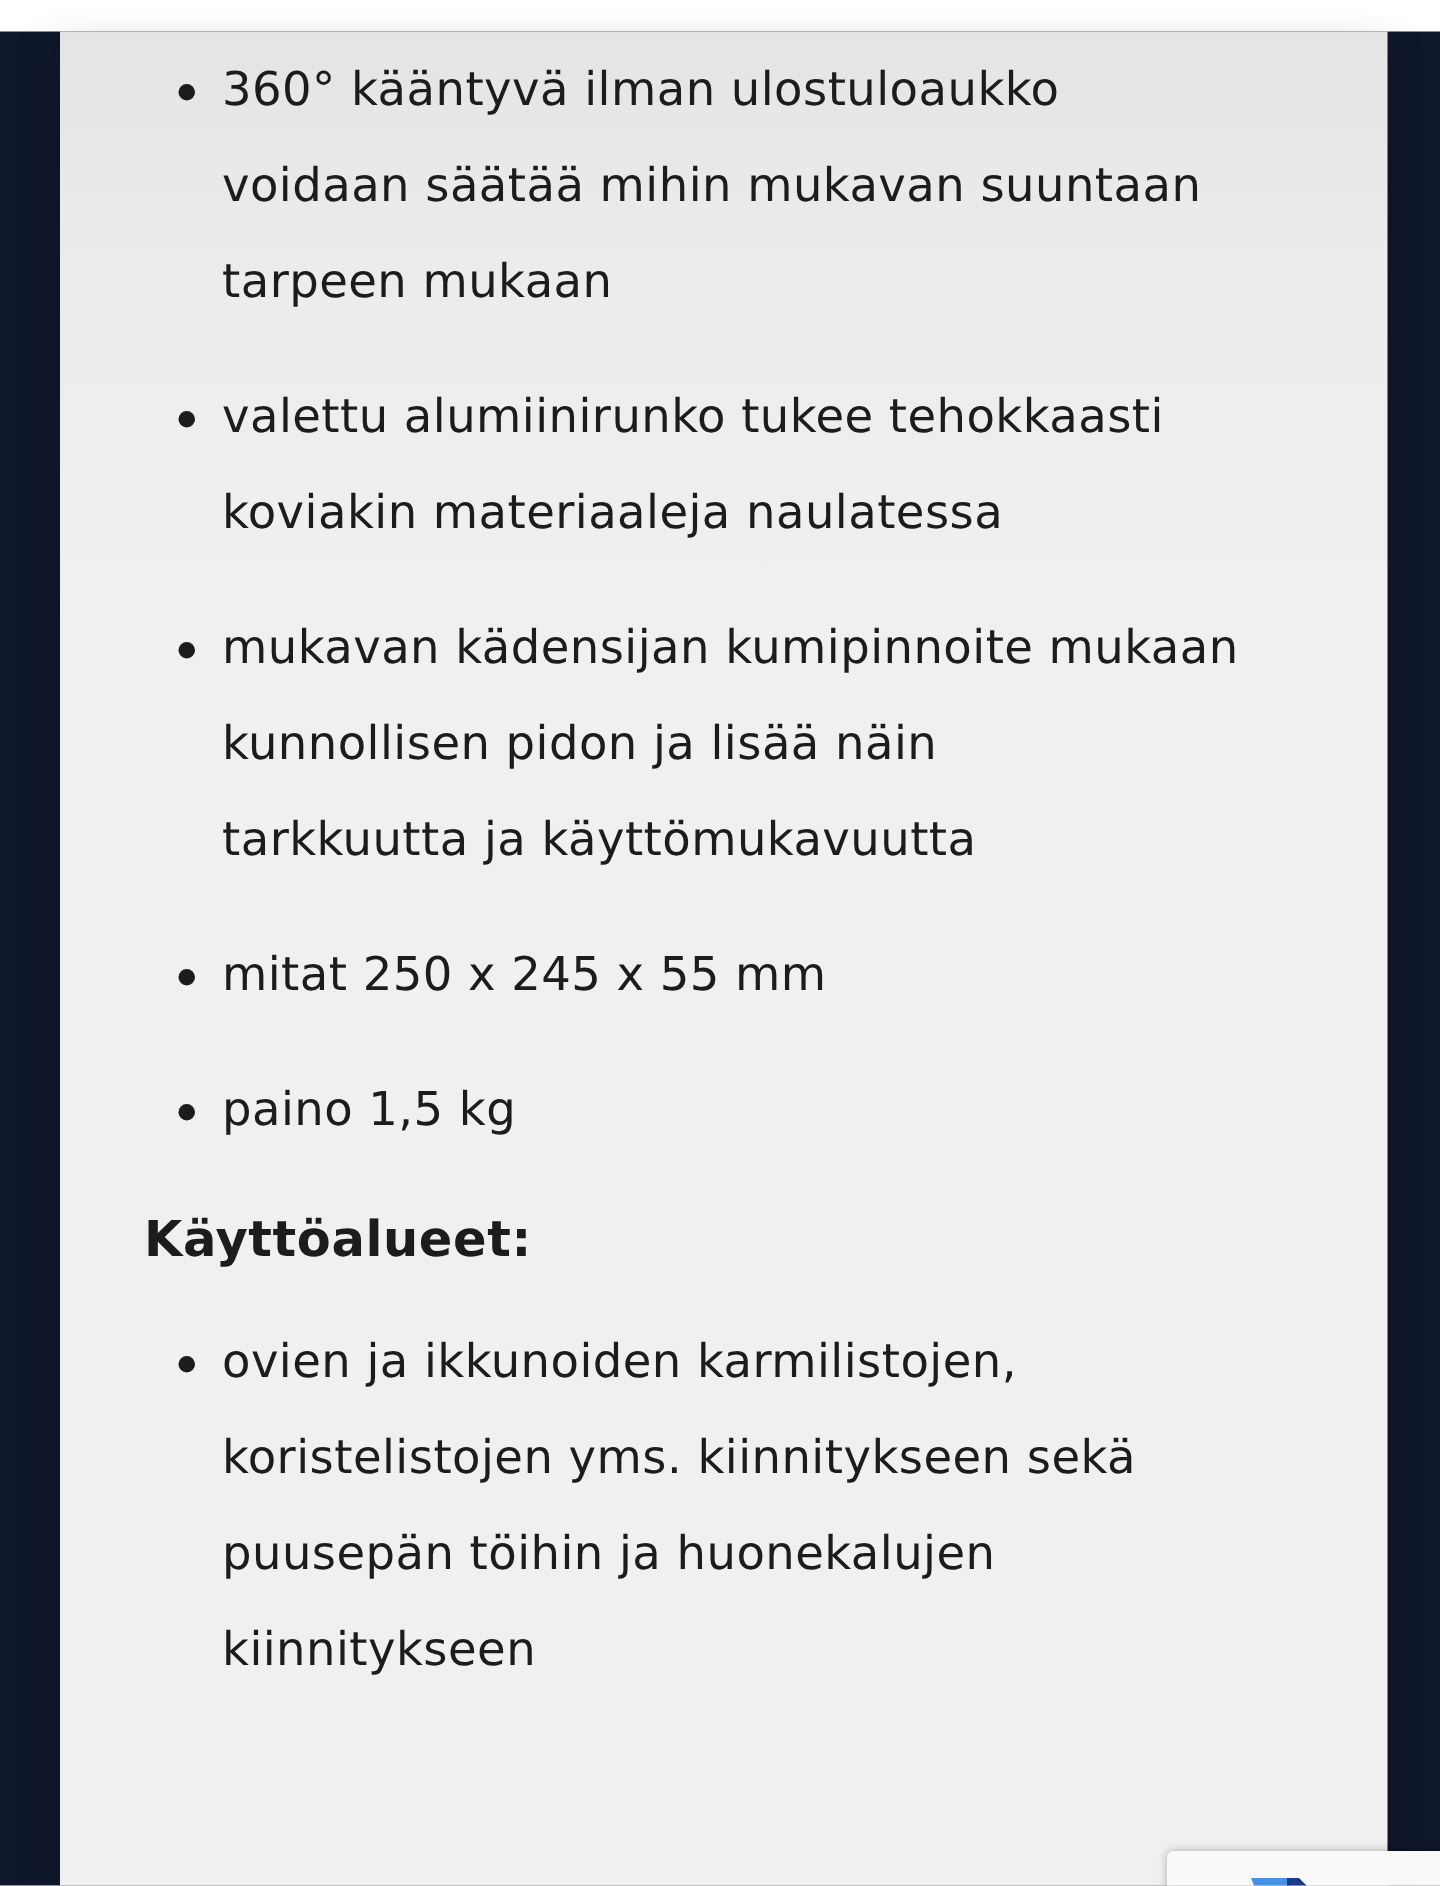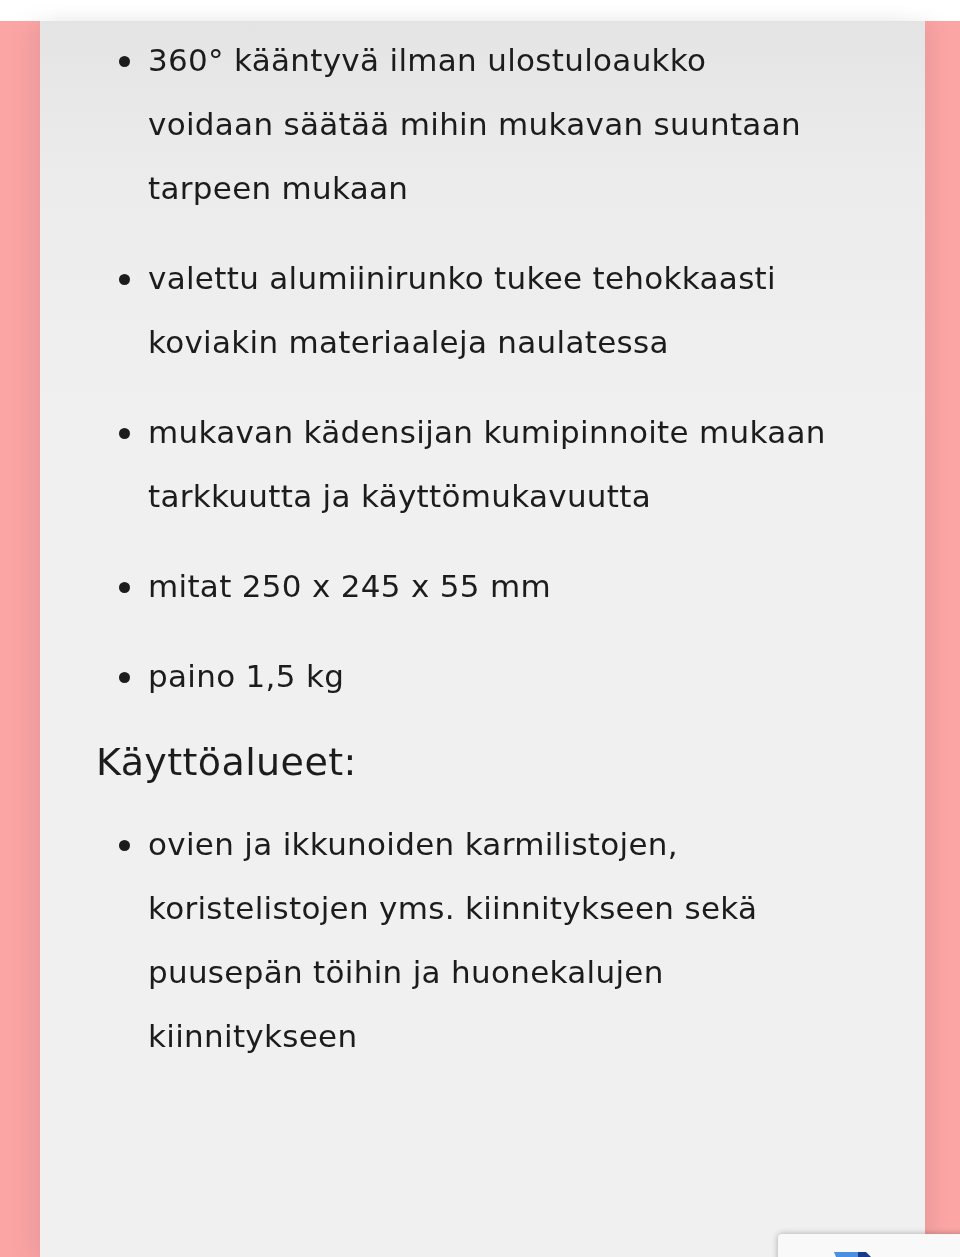--- a/index.html
+++ b/index.html
@@ -9,21 +9,21 @@
       height: 1257px;
       overflow: hidden;
       background: #ffffff;
       font-family: "DejaVu Sans", "Liberation Sans", sans-serif;
       color: #1c1c1c;
     }
     .page {
       position: relative;
       width: 960px;
       height: 1257px;
-      background: #fca5a5;
+      background: #0f172a;
     }
     .top-strip {
       position: absolute;
       left: 0; top: 0;
       width: 960px; height: 21px;
       background: #ffffff;
     }
     .panel {
       position: absolute;
       left: 40px;
@@ -59,22 +59,22 @@
       width: 11px;
       height: 11px;
       border-radius: 50%;
       background: #1c1c1c;
     }
     ul.features li .line {
       display: block;
       white-space: nowrap;
     }
     .section-heading {
-      font-size: 38px;
-      font-weight: normal;
+      font-size: 33px;
+      font-weight: bold;
       margin: 34px 0 30px 0;
       line-height: 40px;
       letter-spacing: 0.4px;
     }
     .recaptcha-badge {
       position: absolute;
       left: 778px;
       top: 1234px;
       width: 200px;
       height: 60px;
@@ -108,20 +108,21 @@
           <span class="line">tarpeen mukaan</span>
         </li>
         <li>
           <span class="bullet"></span>
           <span class="line">valettu alumiinirunko tukee tehokkaasti</span>
           <span class="line">koviakin materiaaleja naulatessa</span>
         </li>
         <li>
           <span class="bullet"></span>
           <span class="line">mukavan kädensijan kumipinnoite mukaan</span>
+          <span class="line">kunnollisen pidon ja lisää näin</span>
           <span class="line">tarkkuutta ja käyttömukavuutta</span>
         </li>
         <li>
           <span class="bullet"></span>
           <span class="line">mitat 250 x 245 x 55 mm</span>
         </li>
         <li>
           <span class="bullet"></span>
           <span class="line">paino 1,5 kg</span>
         </li>

